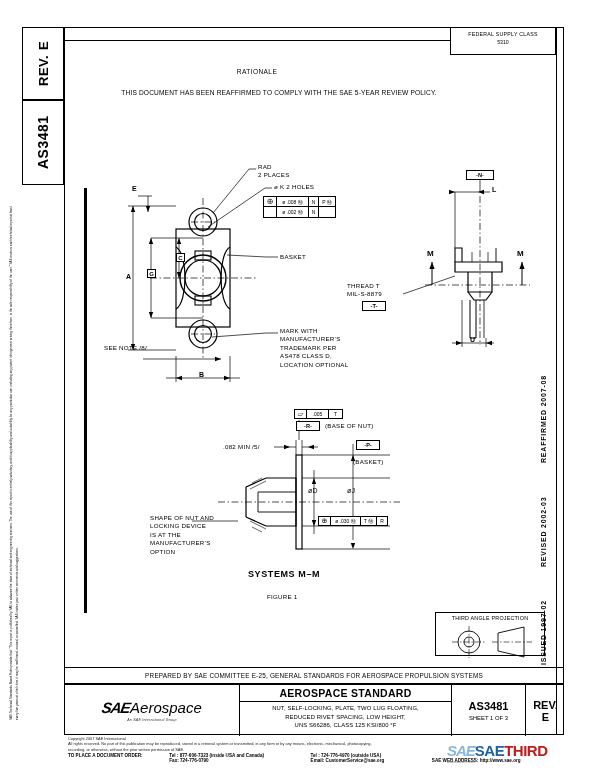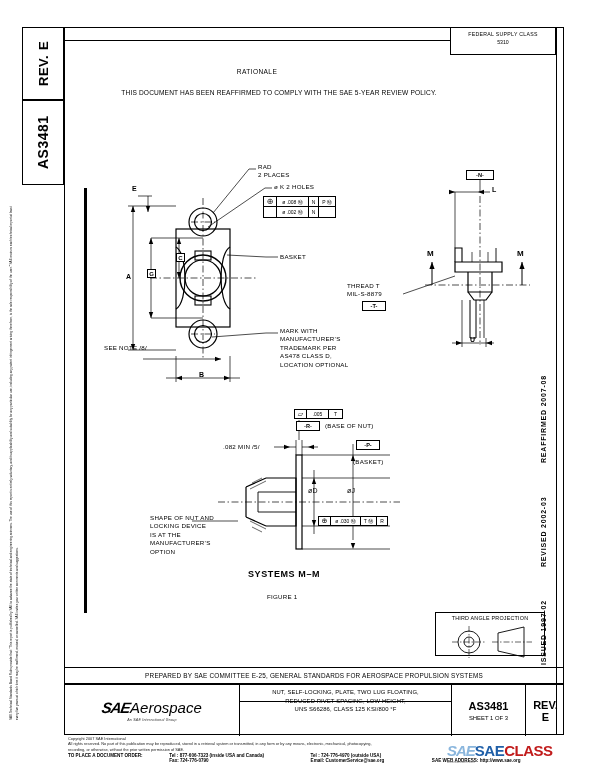--- a/index.html
+++ b/index.html
@@ -446,20 +446,23 @@
     <div class="abs ctr" id="tb-c1">
       <div id="sae-logo" style="text-align:center;">
         <div>
           <span id="sae-mark">SAE</span><span id="sae-aero">Aerospace</span>
         </div>
         <div id="sae-sub">An SAE International Group</div>
       </div>
     </div>
 
     <div class="abs" id="tb-c2">
+      <div class="ctr" style="height:16px;">
+        <span id="as-title">AEROSPACE STANDARD</span>
+      </div>
       <div class="tb-desc" style="padding-top:3px;">
         <div>NUT, SELF-LOCKING, PLATE, TWO LUG  FLOATING,</div>
         <div>REDUCED RIVET SPACING, LOW HEIGHT,</div>
         <div>UNS S66286, CLASS   125 KSI/800 °F</div>
       </div>
     </div>
     <div class="abs ln" id="as-rule"></div>
 
     <div class="abs ctr" id="tb-c3" style="flex-direction:column;">
       <div id="tb-doc">AS3481</div>
@@ -487,17 +490,17 @@
       <div>
         <span class="oc" style="width:100px;">&nbsp;</span>
         <span class="oc" style="width:140px;">Fax: 724-776-0790</span>
         <span class="oc" style="width:120px;">Email:  CustomerService@sae.org</span>
         <span class="oc">SAE WEB ADDRESS:  http://www.sae.org</span>
       </div>
     </div>
   </div>
 
   <div id="wm">
-    <span class="w1">SAE</span><span class="w2">SAE</span><span class="w3">CLASS</span>
+    <span class="w1">SAE</span><span class="w2">SAE</span><span class="w3">THIRD</span>
   </div>
   <div id="wm-url">www.sae-norm.com</div>
 
 </div>
 
 </body></html>

